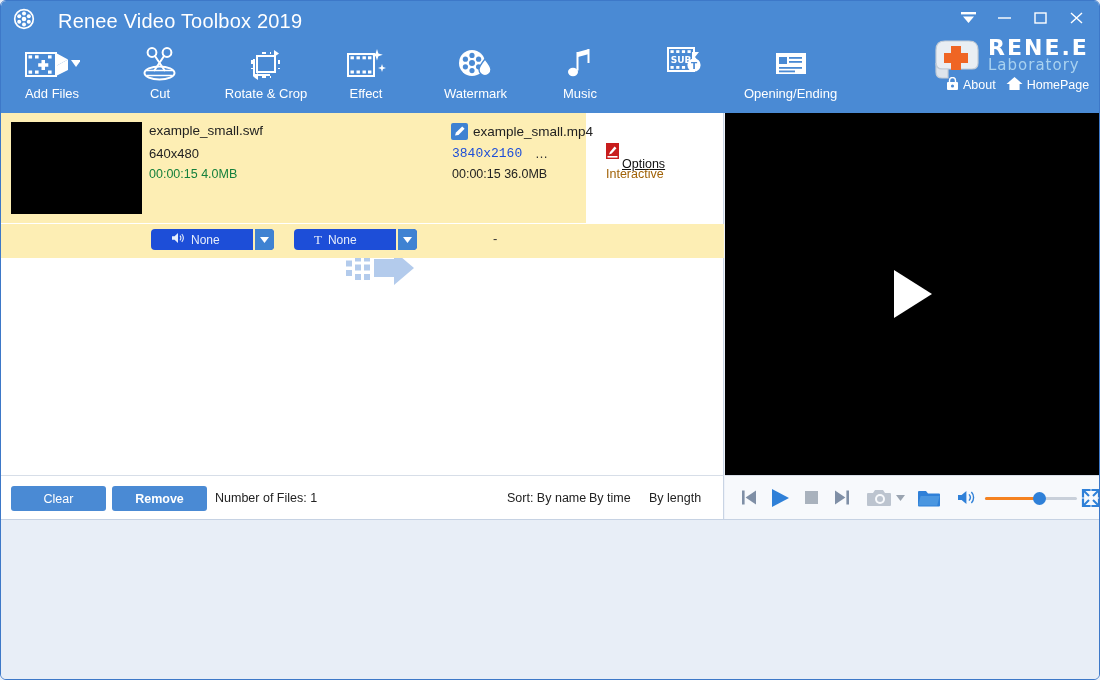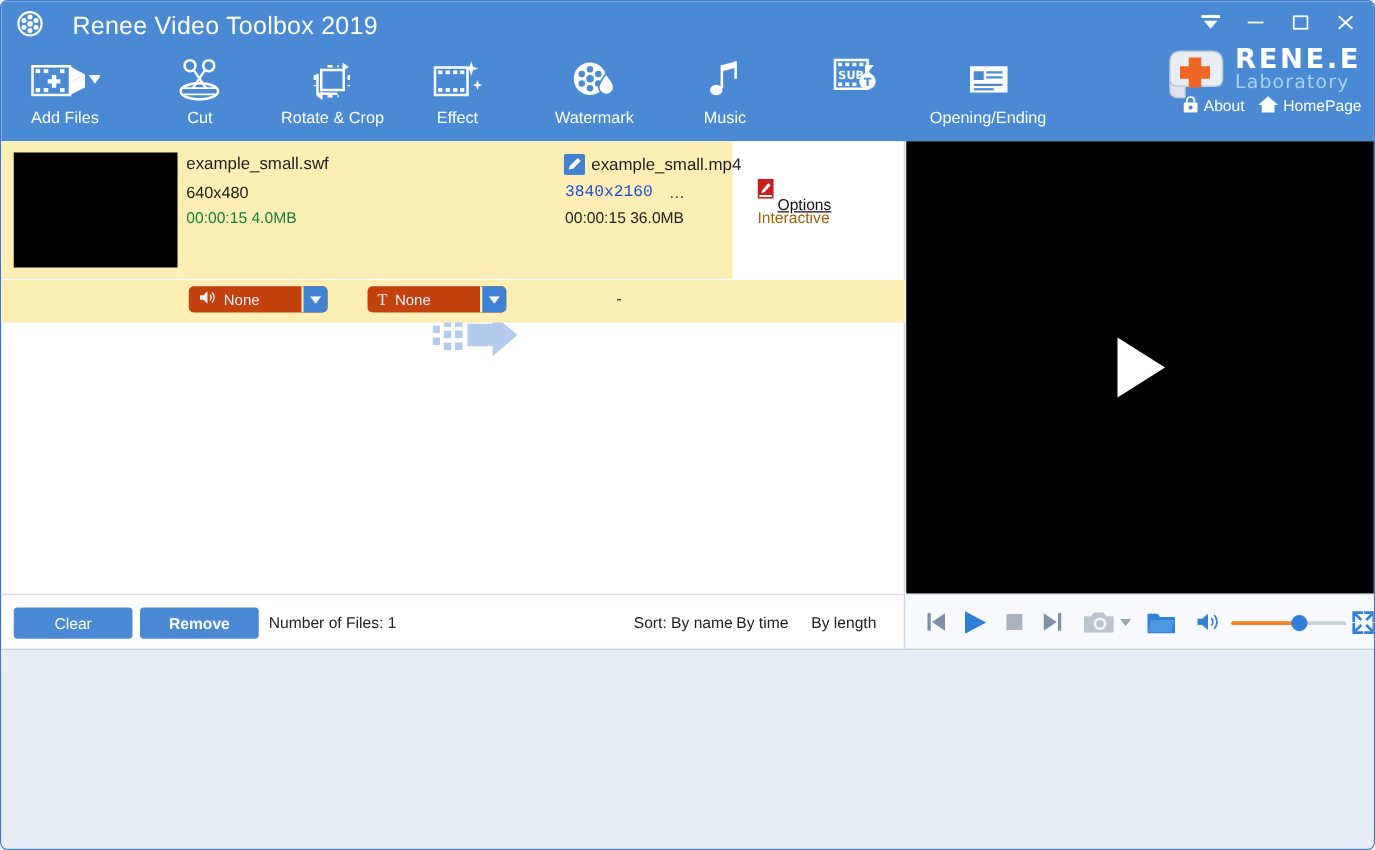--- a/index.html
+++ b/index.html
@@ -81,22 +81,22 @@
   .dst-name { position:absolute; left:472px; top:11px; font-size:13.5px; color:#222; }
   .dst-icon { position:absolute; left:450px; top:10px; width:17px; height:17px; }
   .dst-res  { position:absolute; left:451px; top:33px; font-size:13px; color:#1d4ed8;font-family:Liberation Mono, monospace; }
   .dst-dots { position:absolute; left:534px; top:33px; font-size:13px; color:#333; letter-spacing:1px; }
   .dst-meta { position:absolute; left:451px; top:54px; font-size:12.5px; color:#222; }
   .opt-link { position:absolute; left:621px; top:32px; font-size:12.5px; color:#111; text-decoration:underline; cursor:default;margin-top:12px; }
   .opt-icon { position:absolute; left:605px; top:30px; width:13px; height:16px; }
   .interactive { position:absolute; left:605px; top:54px; font-size:12.5px; color:#a16207; }
 
   .pill {
-    position:absolute; height:21px; background:#c2410c; border-radius:4px;
-    display:flex; align-items:center; color:#e7eefb; font-size:12px;
+    position:absolute; height:21px; background:#1d4ed8; border-radius:4px;
+    display:flex; align-items:center; color:#e7eefb; font-size:12px;padding-left:12px;
   }
   .pill-main { padding:0 8px; display:flex; align-items:center; gap:6px; border-radius:4px 0 0 4px; }
   .pill-arrow {
     width:21px; height:21px; background:#3f82d2; border-left:2px solid #fdeeb4;
     border-radius:0 4px 4px 0; display:flex; align-items:center; justify-content:center;
   }
   .sub-dash { position:absolute; left:492px; top:118px; font-size:13px; color:#333; }
 
   
   .listbar {

